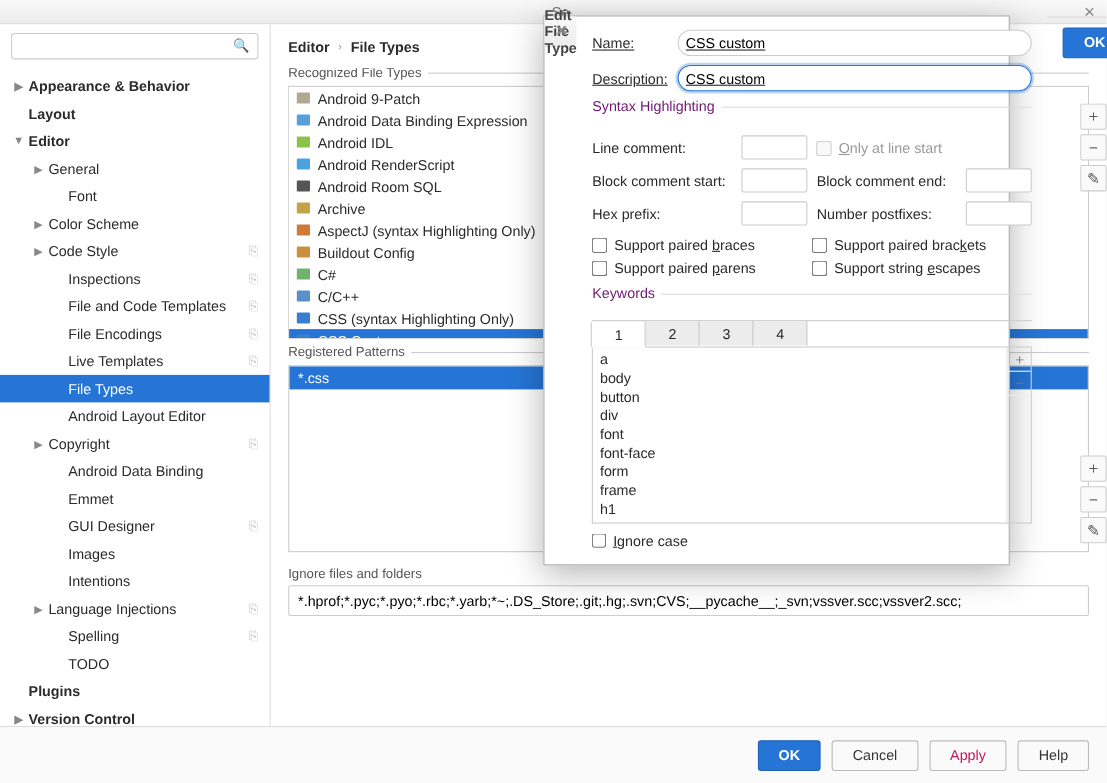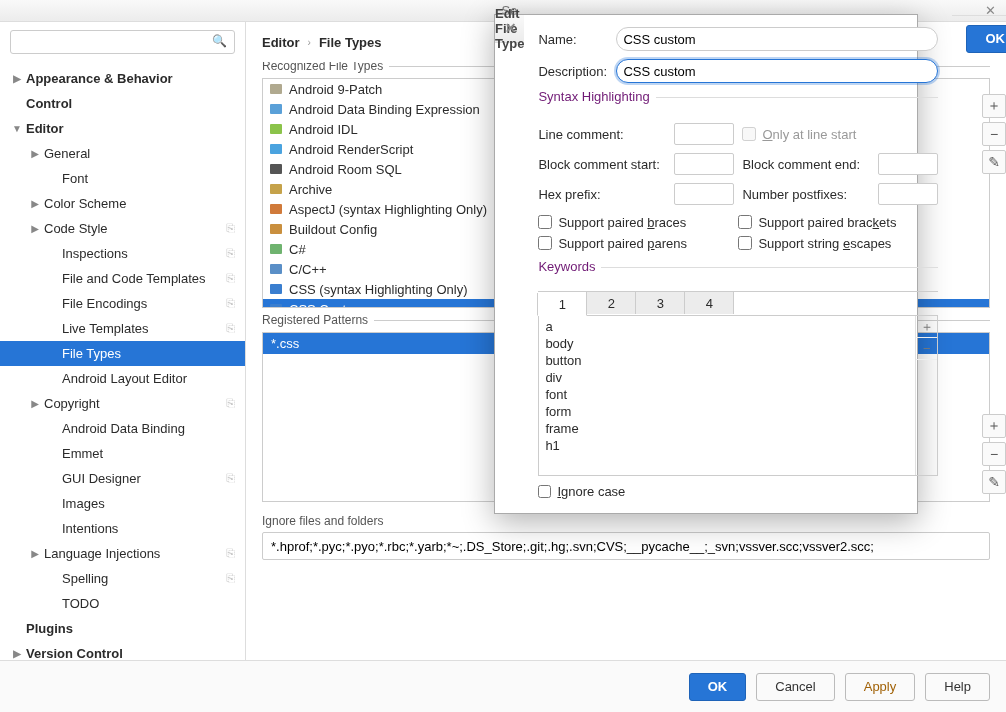--- a/index.html
+++ b/index.html
@@ -44,38 +44,38 @@
 .pattern-area { position:relative;}
 .pattern-list { border:1px solid #ccc; height: 170px; overflow:auto; background:#fff; margin-top:-4px; }
 .pattern-row { display:flex; align-items:center; height:21px; padding:0 8px; cursor:pointer;}
 .pattern-row.selected { background:#2675d6; color:#fff;}
 
 .ignore-label { color:#555; font-size:12px; margin-top:12px; margin-bottom:4px;}
 .ignore-input { width:100%; height:28px; border:1px solid #ccc; padding:0 8px; border-radius:2px;}
 
 .btn { height:28px; padding:0 18px; border:1px solid #bbb; background:#fafafa; border-radius:3px; cursor:pointer; color:#333;}
 .btn.primary { background:#2675d6; color:#fff; border-color:#1e63b8; font-weight:bold;}
-.btn.disabled { color:#a16207; cursor:default;}
+.btn.disabled { color:#be185d; cursor:default;}
 
 
 .modal { position:absolute; left:494px; top:14px; width:424px; background:#fff; border:1px solid #aaa; box-shadow:0 8px 30px rgba(0,0,0,0.3); display:flex; flex-direction:row; z-index:10;}
 .modal-title { height:28px; background:linear-gradient(#f9f9f9,#ececec); border-bottom:1px solid #ddd; display:flex; align-items:center; justify-content:center; font-weight:bold; position:relative; color:#444;}
 .modal-title .close-x { position:absolute; right:8px; top:5px; color:#888; cursor:pointer; font-size:14px;}
 .modal-body { padding:12px 14px 8px 14px; display:flex; flex-direction:column;}
-.form-row { display:flex; align-items:center; margin-bottom:8px; }
+.form-row { display:flex; align-items:center; margin-bottom:8px;text-decoration:underline; }
 .form-row label { width:78px; }
 .form-row input[type=text]{ flex:1; height:24px; border:1px solid #ccc; padding:0 6px; border-radius:12px;}
 .form-row input.focused { border:1px solid #2675d6; box-shadow:0 0 0 2px rgba(38,117,214,0.3);}
 .section-title { color:#701a75; font-size:12px; border-top:1px solid #ddd; margin:6px 0 10px 0; padding-top:0; position:relative;}
 .section-title span{ position:relative; top:-9px; background:#fff; padding-right:6px;}
 .syntax-grid { display:grid; grid-template-columns: 128px 60px 128px 60px; row-gap:8px; column-gap:8px; align-items:center; margin-bottom:10px;}
 .syntax-grid label { white-space:nowrap;}
 .syntax-grid input[type=text]{ height:22px; border:1px solid #ccc; padding:0 4px; border-radius:2px; width:60px;}
 .check-grid { display:grid; grid-template-columns: 1fr 1fr; row-gap:6px; margin-bottom:10px;}
-.check-item { display:flex; align-items:flex-start; gap:6px;}
+.check-item { display:flex; align-items:flex-end; gap:6px;}
 .check-item input{ width:14px; height:14px;}
 .check-item .dis { color:#999;}
 .underline { text-decoration: underline; }
 
 .kw-section .tabs { display:flex; border-top:1px solid #ccc; border-bottom:1px solid #ccc; margin-top:-2px;}
 .tab { width:50px; height:22px; display:flex; align-items:center; justify-content:center; border-right:1px solid #ccc; border-left:1px solid #ccc; margin-left:-1px; background:#ececec; cursor:pointer;}
 .tab.first{ border-left:1px solid #ccc;}
 .tab.active { background:#fff; border-bottom:1px solid #fff; position:relative; top:1px; height:23px;}
 .kw-list-wrap { position:relative; border:1px solid #ccc; border-top:none; height:160px; display:flex;}
 .kw-list { flex:1; overflow:auto; padding:2px 6px;}
@@ -106,21 +106,21 @@
         <input class="search-box" placeholder="" style="">
         <span class="mag">🔍</span>
       </div>
       <div class="tree" id="tree">
           <div class="tree-item level-0 bold">
             <span class="disc">▶</span>
             <span>Appearance &amp; Behavior</span>
           </div>
           <div class="tree-item level-0 bold">
             <span class="disc"></span>
-            <span>Control</span>
+            <span>Layout</span>
           </div>
           <div class="tree-item level-0 bold">
             <span class="disc">▼</span>
             <span>Editor</span>
           </div>
           <div class="tree-item level-1">
             <span class="disc">▶</span>
             <span>General</span>
           </div>
           <div class="tree-item level-2">
@@ -410,20 +410,21 @@
           <div class="tab">3</div>
           <div class="tab">4</div>
         </div>
       <div class="kw-list-wrap">
         <div class="kw-list" id="kw-list">
             <div>a</div>
             <div>body</div>
             <div>button</div>
             <div>div</div>
             <div>font</div>
+            <div>font-face</div>
             <div>form</div>
             <div>frame</div>
             <div>h1</div>
           </div>
         <div class="kw-side">
           <div class="sb">＋</div>
           <div class="sb">−</div>
         </div>
       </div>
     </div>

